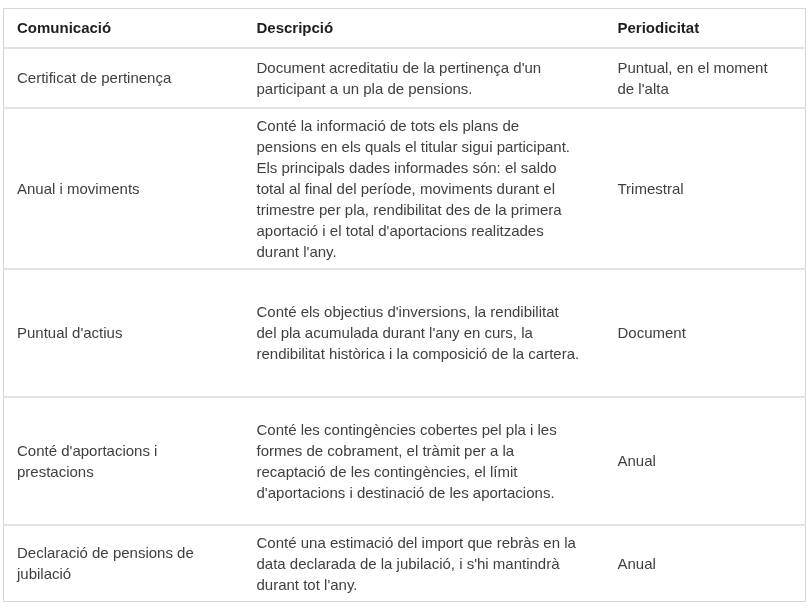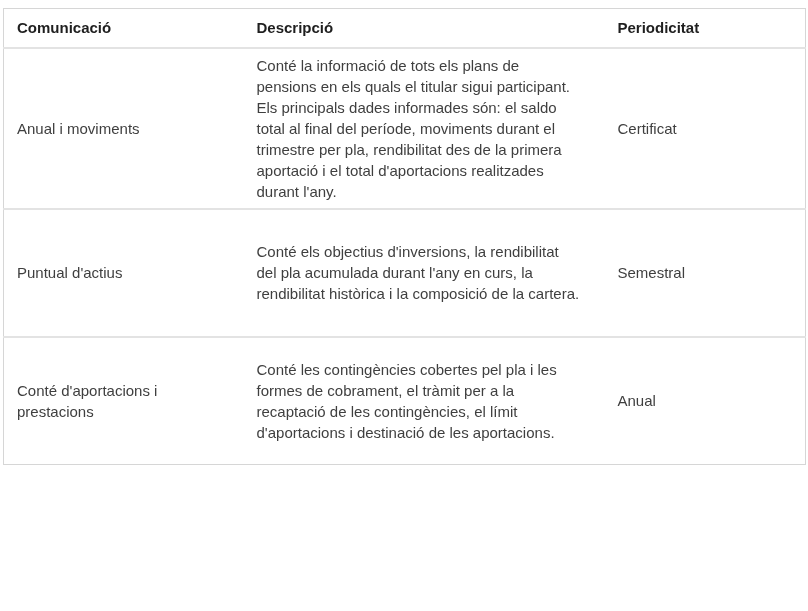--- a/index.html
+++ b/index.html
@@ -66,30 +66,40 @@
       <col class="col-periodicitat">
     </colgroup>
     <thead>
       <tr>
         <th>Comunicació</th>
         <th>Descripció</th>
         <th>Periodicitat</th>
       </tr>
     </thead>
     <tbody>
+      <tr class="row-h60">
+        <td class="cell-comunicacio">Certificat de pertinença</td>
+        <td class="cell-descripcio">Document acreditatiu de la pertinença d'un participant a un pla de pensions.</td>
+        <td class="cell-periodicitat">Puntual, en el moment de l'alta</td>
+      </tr>
       <tr class="row-h166">
         <td class="cell-comunicacio">Anual i moviments</td>
         <td class="cell-descripcio">Conté la informació de tots els plans de pensions en els quals el titular sigui participant. Els principals dades informades són: el saldo total al final del període, moviments durant el trimestre per pla, rendibilitat des de la primera aportació i el total d'aportacions realitzades durant l'any.</td>
-        <td class="cell-periodicitat">Certificat</td>
+        <td class="cell-periodicitat">Trimestral</td>
       </tr>
       <tr class="row-h102">
         <td class="cell-comunicacio">Puntual d'actius</td>
         <td class="cell-descripcio">Conté els objectius d'inversions, la rendibilitat del pla acumulada durant l'any en curs, la rendibilitat històrica i la composició de la cartera.</td>
-        <td class="cell-periodicitat">Semestral</td>
+        <td class="cell-periodicitat">Document</td>
       </tr>
       <tr class="row-h102">
         <td class="cell-comunicacio">Conté d'aportacions i prestacions</td>
         <td class="cell-descripcio">Conté les contingències cobertes pel pla i les formes de cobrament, el tràmit per a la recaptació de les contingències, el límit d'aportacions i destinació de les aportacions.</td>
+        <td class="cell-periodicitat">Anual</td>
+      </tr>
+      <tr class="row-h66">
+        <td class="cell-comunicacio">Declaració de pensions de jubilació</td>
+        <td class="cell-descripcio">Conté una estimació del import que rebràs en la data declarada de la jubilació, i s'hi mantindrà durant tot l'any.</td>
         <td class="cell-periodicitat">Anual</td>
       </tr>
     </tbody>
   </table>
 </div>
 
 </body></html>

